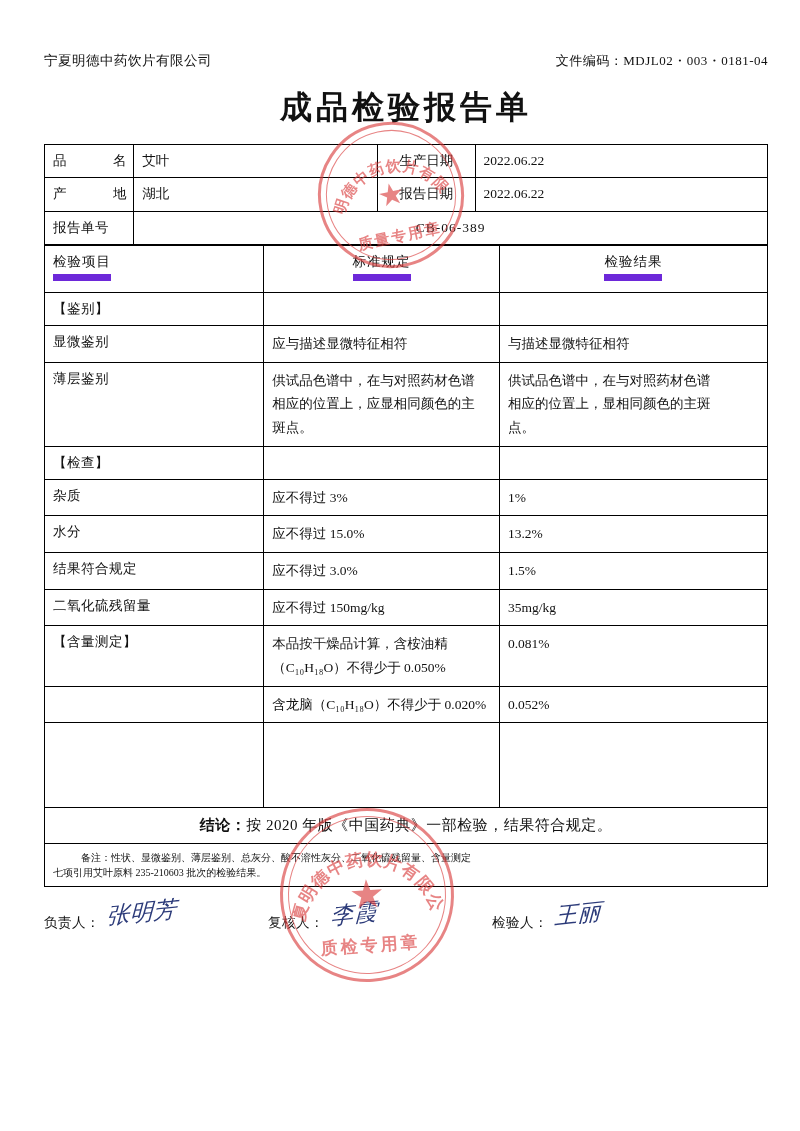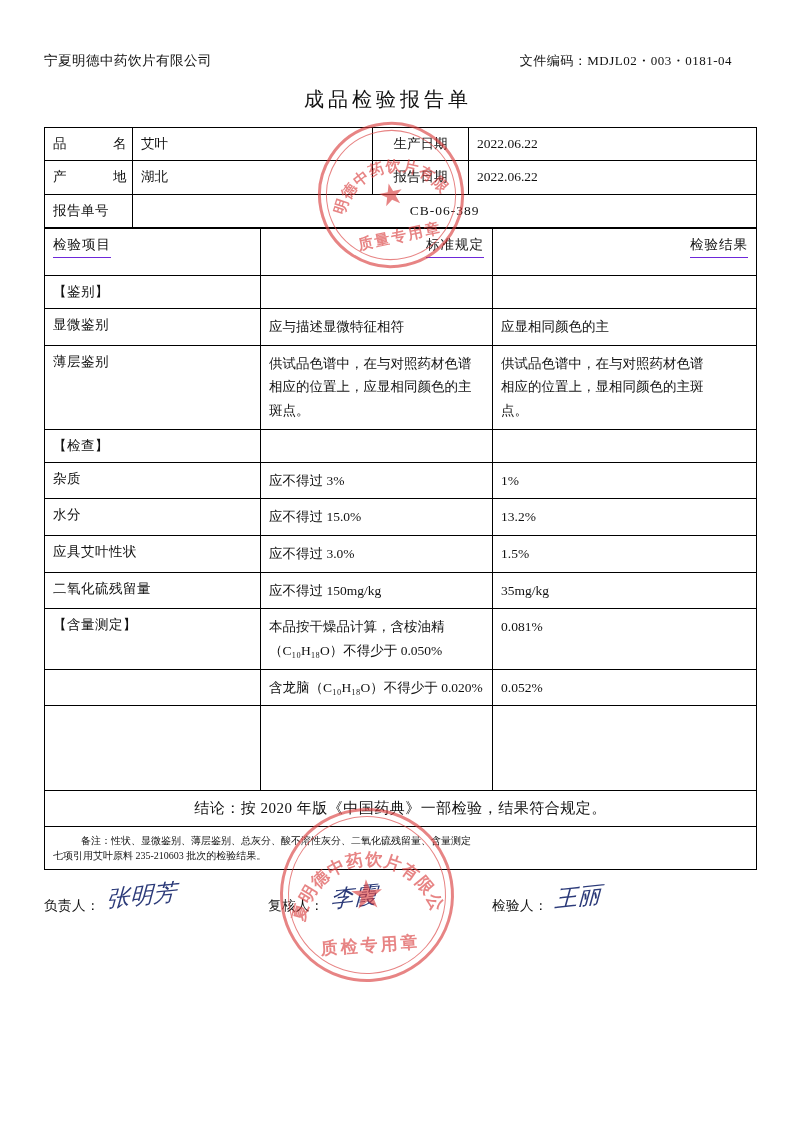--- a/index.html
+++ b/index.html
@@ -13,38 +13,38 @@
     font-family: "Liberation Serif", "DejaVu Serif", serif;
     color: #111;
     position: relative;
     overflow: hidden;
   }
   .page {
     position: relative;
     width: 800px;
     height: 1078px;
     box-sizing: border-box;
-    padding: 52px 68px 0 44px;
+    padding: 52px 32px 0 44px;
   }
   
   .header-row {
     display: flex;
     justify-content: space-between;
     align-items: baseline;
     font-size: 13.5px;
     letter-spacing: 0.5px;
   }
   .header-left { white-space: nowrap; }
   .header-right { white-space: nowrap; font-size: 13px; }
 
   
   .doc-title {
     text-align: center;
-    font-size: 20px;
-    font-weight: normal;
+    font-size: 32px;
+    font-weight: bold;
     letter-spacing: 4px;
     margin: 16px 0 14px 0;
   }
 
   
   table.main {
     width: 100%;
     border-collapse: collapse;
     table-layout: fixed;
     font-size: 13.5px;
@@ -60,51 +60,51 @@
     white-space: nowrap;
     letter-spacing: 0.5px;
   }
   .lbl-sp {
     display: inline-block;
     width: 74px;
     text-align: justify;
     text-align-last: justify;
   }
   .c-lbl2 { width: 96px; text-align: center; white-space: nowrap; }
-  .center { text-align: right; }
+  .center { text-align: center; }
 
   .report-no-val {
     text-align: center;
     letter-spacing: 1px;
   }
 
   
   .colhead td {
     height: 34px;
     padding-top: 10px;
   }
   .colhead .h {
     display: inline-block;
-    border-bottom: 1px solid #6d28d9;
+    border-bottom: 7px solid #6d28d9;
     padding-bottom: 2px;
     letter-spacing: 1px;
   }
 
   .row-item td { padding: 5px 10px; }
   .item-name { letter-spacing: 0.5px; }
   .cell-line { display: block; line-height: 1.75; }
   .blankrow td { height: 72px; }
 
   .conclusion td {
     text-align: center;
     font-size: 15px;
     padding: 11px 8px;
     letter-spacing: 0.5px;
   }
-  .conclusion b { font-weight: normal; }
+  .conclusion b { font-weight: bold; }
 
   .remark td {
     font-size: 10px;
     padding: 9px 10px 10px 10px;
     line-height: 1.85;
   }
   .remark .indent { text-indent: 28px; display: block; }
 
   
   .sign-row {
@@ -242,21 +242,21 @@
         <td>&nbsp;</td>
         <td>&nbsp;</td>
       </tr>
 
       <tr class="row-item">
         <td class="item-name">显微鉴别</td>
         <td>
             <span class="cell-line">应与描述显微特征相符</span>
           </td>
         <td>
-            <span class="cell-line">应显相同颜色的主</span>
+            <span class="cell-line">与描述显微特征相符</span>
           </td>
       </tr>
 
       <tr class="row-item">
         <td class="item-name">薄层鉴别</td>
         <td>
           <span class="cell-line">供试品色谱中，在与对照药材色谱</span>
           <span class="cell-line">相应的位置上，应显相同颜色的主</span>
           <span class="cell-line">斑点。</span>
         </td>
@@ -288,21 +288,21 @@
         <td>
             <span class="cell-line">应不得过 15.0%</span>
           </td>
         <td>
             <span class="cell-line">13.2%</span>
           </td>
       </tr>
 
 
       <tr class="row-item">
-        <td class="item-name">应具艾叶性状</td>
+        <td class="item-name">结果符合规定</td>
         <td>
             <span class="cell-line">应不得过 3.0%</span>
           </td>
         <td>
             <span class="cell-line">1.5%</span>
           </td>
       </tr>
 
       <tr class="row-item">
         <td class="item-name">二氧化硫残留量</td>

